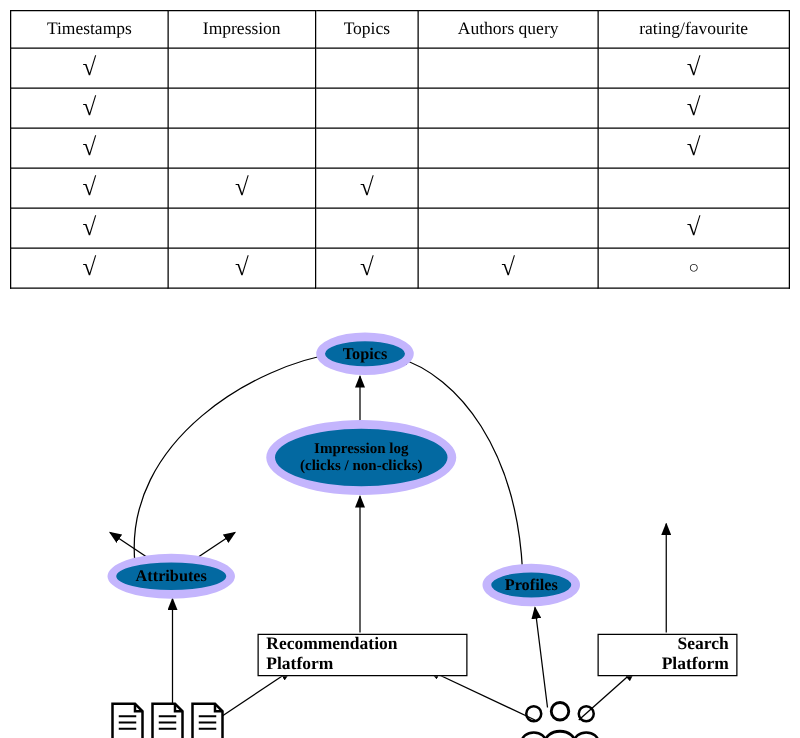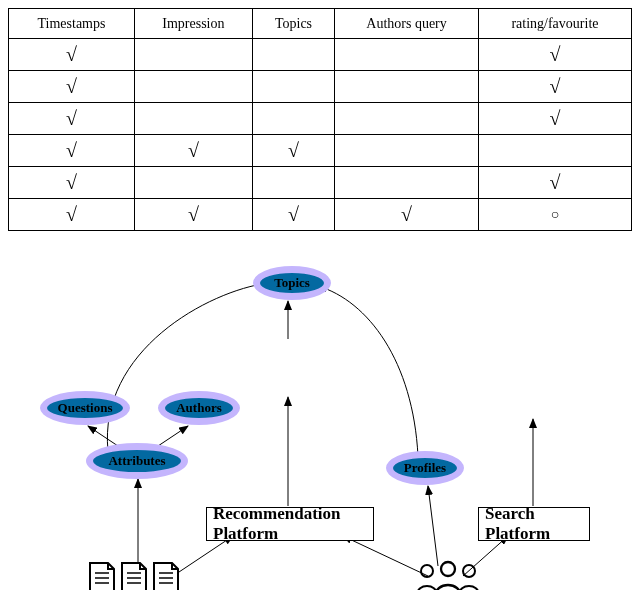--- a/index.html
+++ b/index.html
@@ -48,21 +48,21 @@
     padding: 2px 4px;
   }
   .rect {
     position: absolute;
     border: 1px solid #000;
     background: #fff;
     display: flex;
     align-items: center;
     justify-content: center;
     font-weight: bold;
-    font-size: 17px;
+    font-size: 14px;
     padding: 16px 6px;
   }
   svg.arrows {
     position: absolute;
     left: 0; top: 0;
     width: 624px; height: 360px;
     pointer-events: none;
   }
   .icon {
     position: absolute;
@@ -158,43 +158,41 @@
 
     <path d="M430,305 L420,225" stroke="#000" fill="none" marker-end="url(#ah)"></path>
 
     <path d="M455,315 L500,275" stroke="#000" fill="none" marker-end="url(#ah)"></path>
   </svg>
 
   <div class="ellipse" style="left:245px; top:5px; width:78px; height:34px;">
     <span>Topics</span>
   </div>
 
-
-
-  <div class="ellipse" style="left:32px; top:130px; width:90px; height:34px;">
-    <span>Questions</span>
-  </div>
-
-  <div class="ellipse" style="left:150px; top:130px; width:82px; height:34px;">
-    <span>Authors</span>
-  </div>
+  <div class="ellipse" style="left:205px; top:75px; width:152px; height:60px; font-size:12px;">
+    <span style="white-space:pre-line;">Impression log
+(clicks / non-clicks)</span>
+  </div>
+
+
+
 
   <div class="ellipse" style="left:78px; top:182px; width:102px; height:36px;">
     <span>Attributes</span>
   </div>
 
   <div class="ellipse" style="left:378px; top:190px; width:78px; height:34px;">
     <span>Profiles</span>
   </div>
 
   <div class="rect" style="left:198px; top:246px; width:168px; height:26px;">
     <span>Recommendation Platform</span>
   </div>
 
-  <div class="rect" style="left:470px; top:246px; width:112px; height:26px;">
+  <div class="rect" style="left:470px; top:246px; width:112px; height:26px;text-align:right;">
     <span>Search Platform</span>
   </div>
 
   <div class="icon" style="left:80px; top:300px;">
     <svg width="100" height="38">
       <g transform="translate(2,2)">
         <path d="M0,0 L18,0 L24,6 L24,30 L0,30 Z" fill="#fff" stroke="#000" stroke-width="2"></path>
         <path d="M18,0 L18,6 L24,6" fill="none" stroke="#000" stroke-width="2"></path>
         <line x1="5" y1="10" x2="19" y2="10" stroke="#000" stroke-width="1.5"></line>
         <line x1="5" y1="15" x2="19" y2="15" stroke="#000" stroke-width="1.5"></line>

